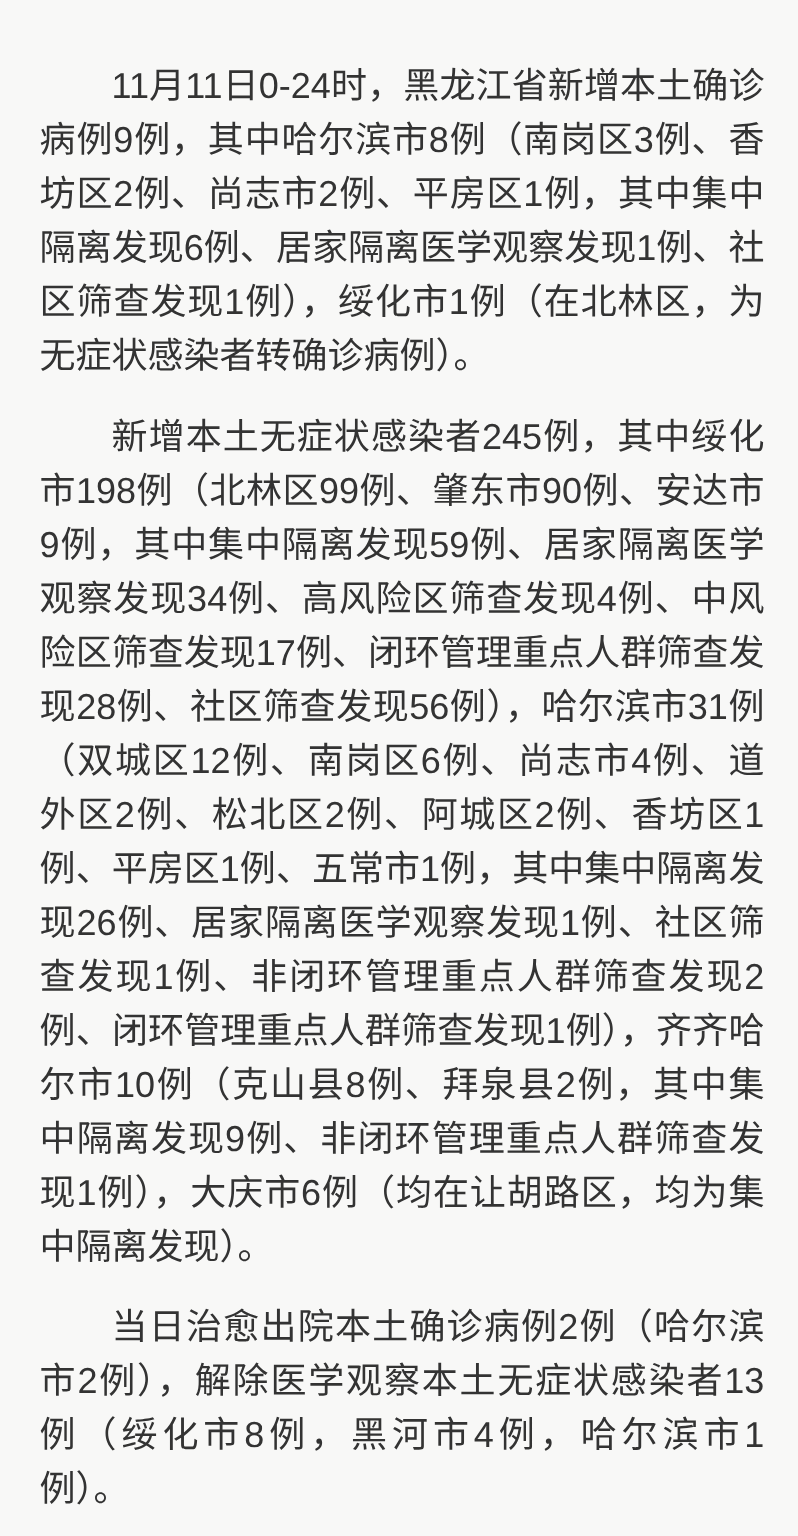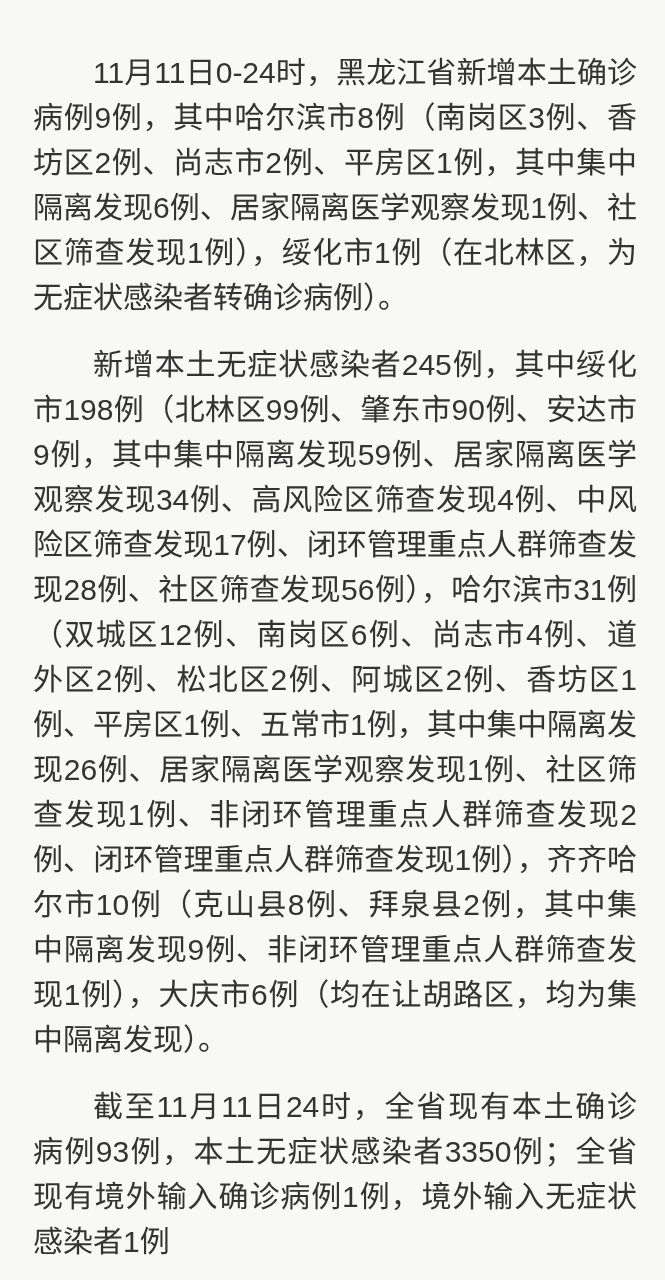--- a/index.html
+++ b/index.html
@@ -31,14 +31,15 @@
     margin: 0 0 22px 0;
     text-indent: 2em;
   }
 </style>
 </head>
 <body style="background: rgb(248, 248, 247);">
 
 <main class="article" style="color: rgb(51, 51, 51); margin-top: 36px;">
   <p>11月11日0-24时，黑龙江省新增本土确诊病例9例，其中哈尔滨市8例（南岗区3例、香坊区2例、尚志市2例、平房区1例，其中集中隔离发现6例、居家隔离医学观察发现1例、社区筛查发现1例），绥化市1例（在北林区，为无症状感染者转确诊病例）。</p>
   <p>新增本土无症状感染者245例，其中绥化市198例（北林区99例、肇东市90例、安达市9例，其中集中隔离发现59例、居家隔离医学观察发现34例、高风险区筛查发现4例、中风险区筛查发现17例、闭环管理重点人群筛查发现28例、社区筛查发现56例），哈尔滨市31例（双城区12例、南岗区6例、尚志市4例、道外区2例、松北区2例、阿城区2例、香坊区1例、平房区1例、五常市1例，其中集中隔离发现26例、居家隔离医学观察发现1例、社区筛查发现1例、非闭环管理重点人群筛查发现2例、闭环管理重点人群筛查发现1例），齐齐哈尔市10例（克山县8例、拜泉县2例，其中集中隔离发现9例、非闭环管理重点人群筛查发现1例），大庆市6例（均在让胡路区，均为集中隔离发现）。</p>
+  <p>当日治愈出院本土确诊病例2例（哈尔滨市2例），解除医学观察本土无症状感染者13例（绥化市8例，黑河市4例，哈尔滨市1例）。</p>
   <p>截至11月11日24时，全省现有本土确诊病例93例，本土无症状感染者3350例；全省现有境外输入确诊病例1例，境外输入无症状感染者1例</p>
 </main>
 
 </body></html>

